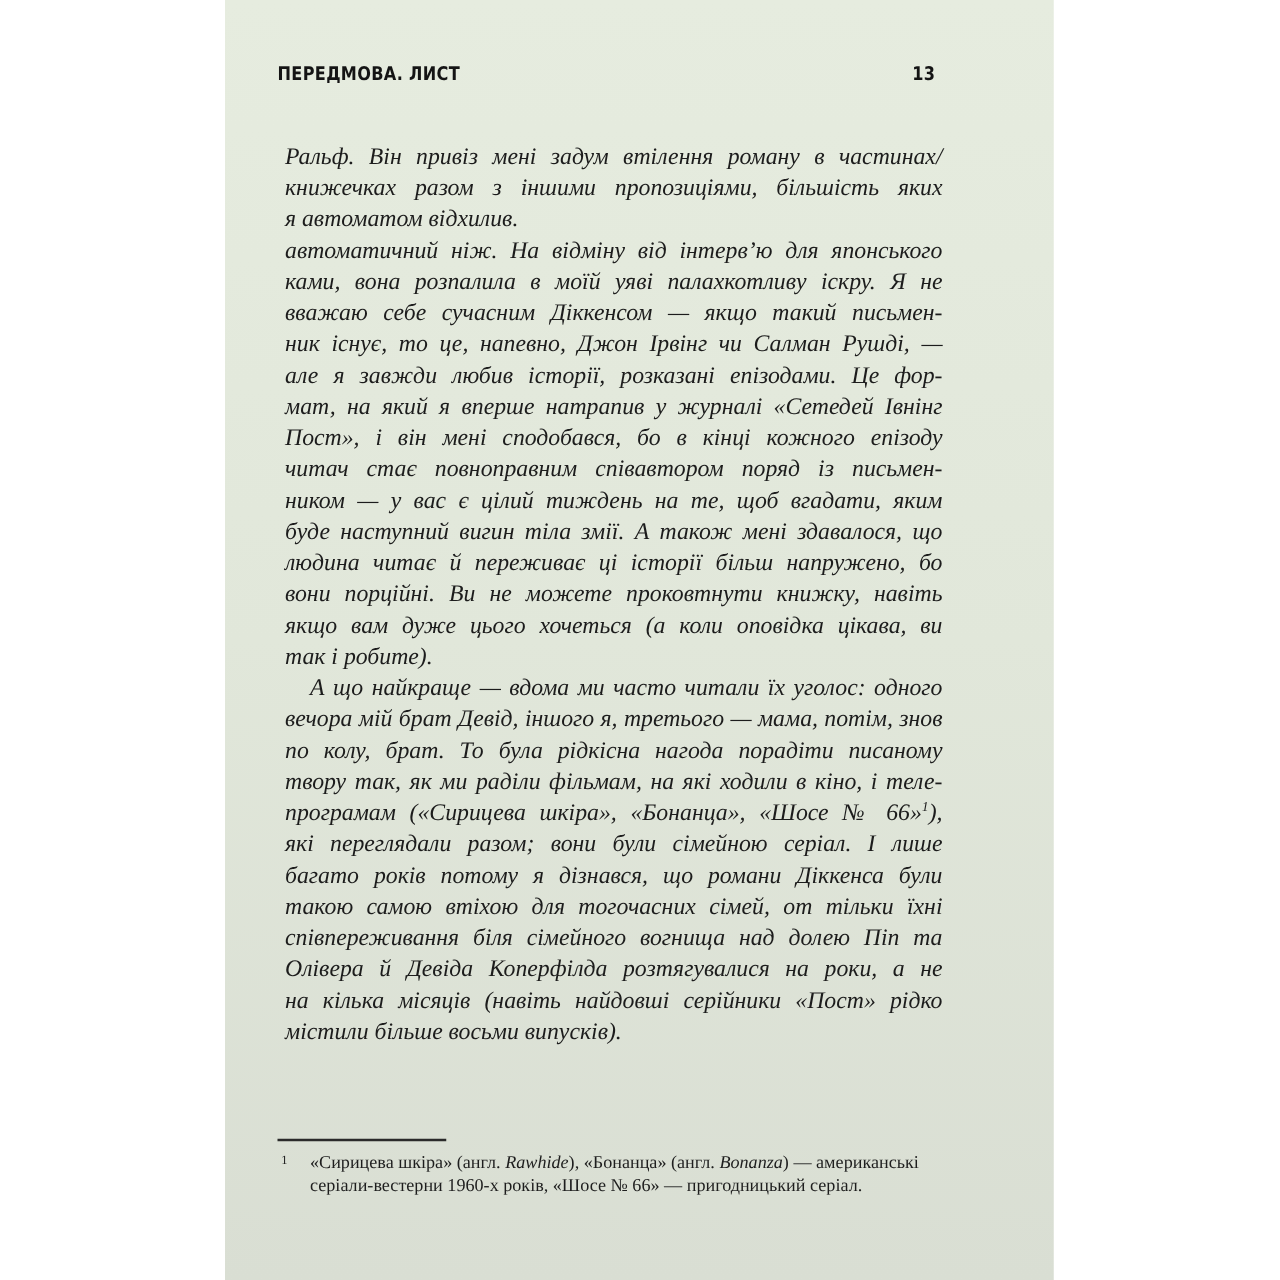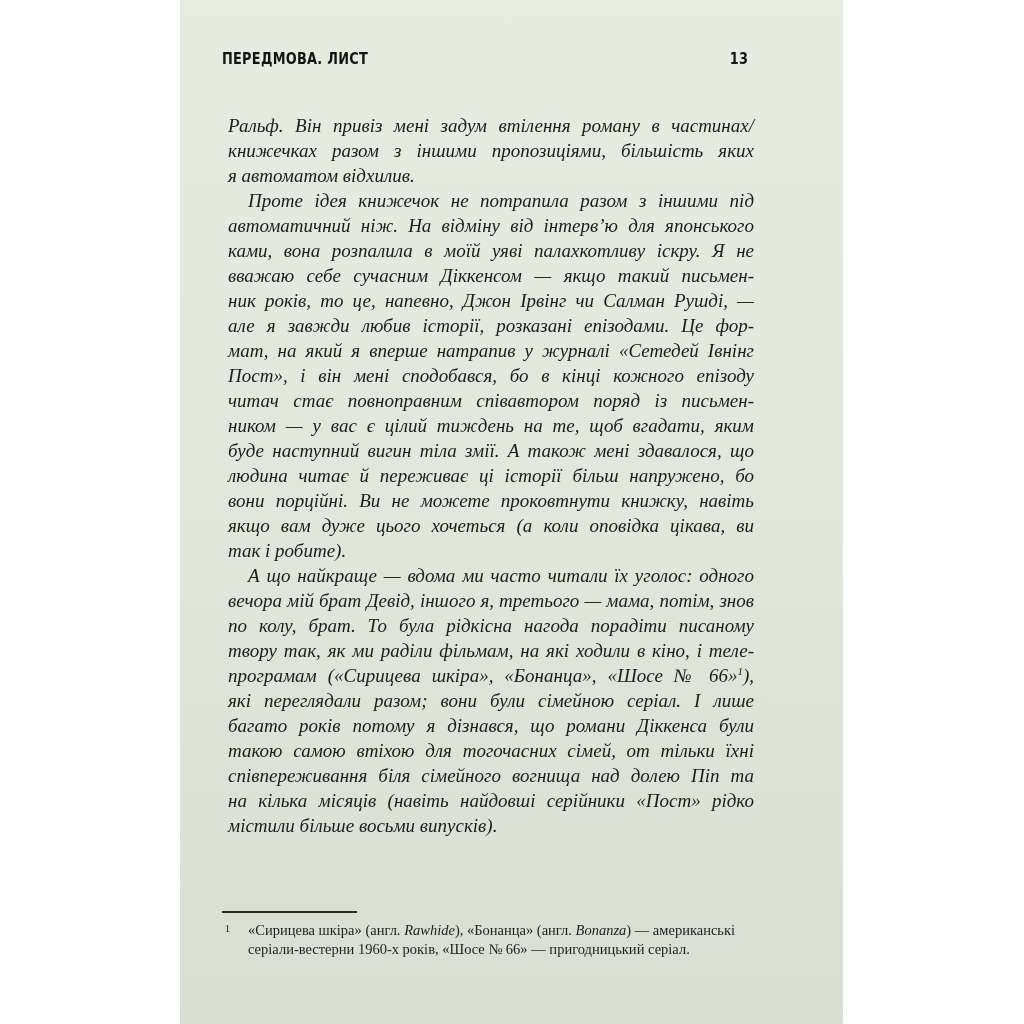--- a/index.html
+++ b/index.html
@@ -80,44 +80,44 @@
 
 <div class="running-head">
   <span>ПЕРЕДМОВА. ЛИСТ</span>
   <span class="folio">13</span>
 </div>
 
 <div class="body-text" id="body-text">
     <span class="line">Ральф. Він привіз мені задум втілення роману в частинах/</span>
     <span class="line">книжечках разом з іншими пропозиціями, більшість яких</span>
     <span class="line last">я автоматом відхилив.</span>
-    <span class="line indent">Проте ідея книжечок не потрапила разом з іншими під</span>
     <span class="line">автоматичний ніж. На відміну від інтерв’ю для японського</span>
     <span class="line">ками, вона розпалила в моїй уяві палахкотливу іскру. Я не</span>
     <span class="line">вважаю себе сучасним Діккенсом — якщо такий письмен-</span>
-    <span class="line">ник років, то це, напевно, Джон Ірвінг чи Салман Рушді, —</span>
+    <span class="line">ник існує, то це, напевно, Джон Ірвінг чи Салман Рушді, —</span>
     <span class="line">але я завжди любив історії, розказані епізодами. Це фор-</span>
     <span class="line">мат, на який я вперше натрапив у журналі «Сетедей Івнінг</span>
     <span class="line">Пост», і він мені сподобався, бо в кінці кожного епізоду</span>
     <span class="line">читач стає повноправним співавтором поряд із письмен-</span>
     <span class="line">ником — у вас є цілий тиждень на те, щоб вгадати, яким</span>
     <span class="line">буде наступний вигин тіла змії. А також мені здавалося, що</span>
     <span class="line">людина читає й переживає ці історії більш напружено, бо</span>
     <span class="line">вони порційні. Ви не можете проковтнути книжку, навіть</span>
     <span class="line">якщо вам дуже цього хочеться (а коли оповідка цікава, ви</span>
     <span class="line last">так і робите).</span>
     <span class="line indent">А що найкраще — вдома ми часто читали їх уголос: одного</span>
     <span class="line">вечора мій брат Девід, іншого я, третього — мама, потім, знов</span>
     <span class="line">по колу, брат. То була рідкісна нагода порадіти писаному</span>
     <span class="line">твору так, як ми раділи фільмам, на які ходили в кіно, і теле-</span>
     <span class="line">програмам («Сирицева шкіра», «Бонанца», «Шосе № 66»<sup>1</sup>),</span>
     <span class="line">які переглядали разом; вони були сімейною серіал. І лише</span>
     <span class="line">багато років потому я дізнався, що романи Діккенса були</span>
     <span class="line">такою самою втіхою для тогочасних сімей, от тільки їхні</span>
     <span class="line">співпереживання біля сімейного вогнища над долею Піп та</span>
+    <span class="line">Олівера й Девіда Коперфілда розтягувалися на роки, а не</span>
     <span class="line">на кілька місяців (навіть найдовші серійники «Пост» рідко</span>
     <span class="line last">містили більше восьми випусків).</span>
   </div>
 
 <div class="fn-rule"></div>
 
 <div class="footnote">
   <span class="fn-num">1</span>
   <div class="fn-lines">
     <span class="line"><span>«Сирицева шкіра» (англ. </span><i>Rawhide</i><span>), «Бонанца» (англ. </span><i>Bonanza</i><span>) — американські</span></span>

